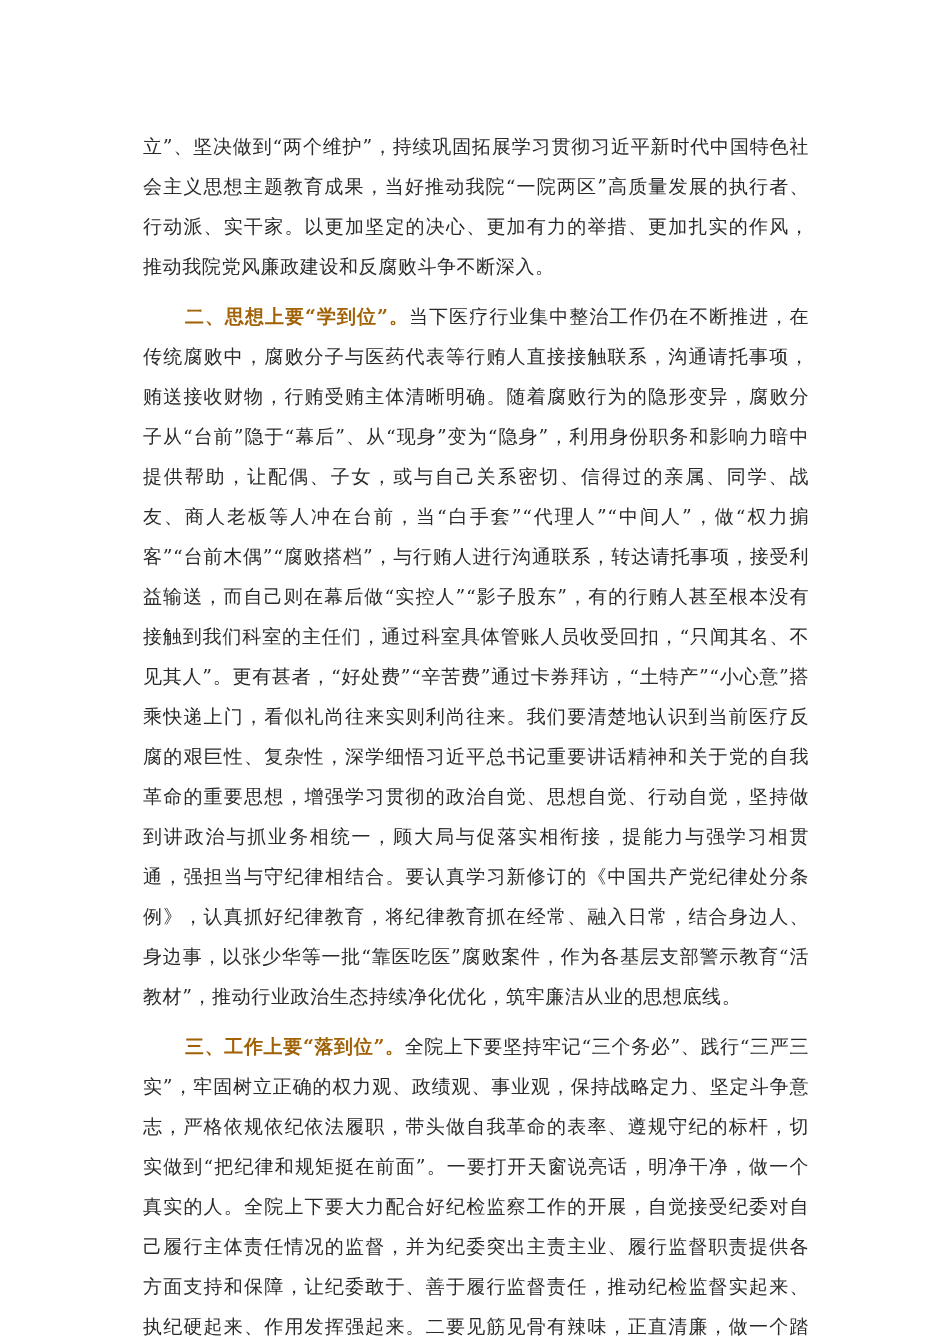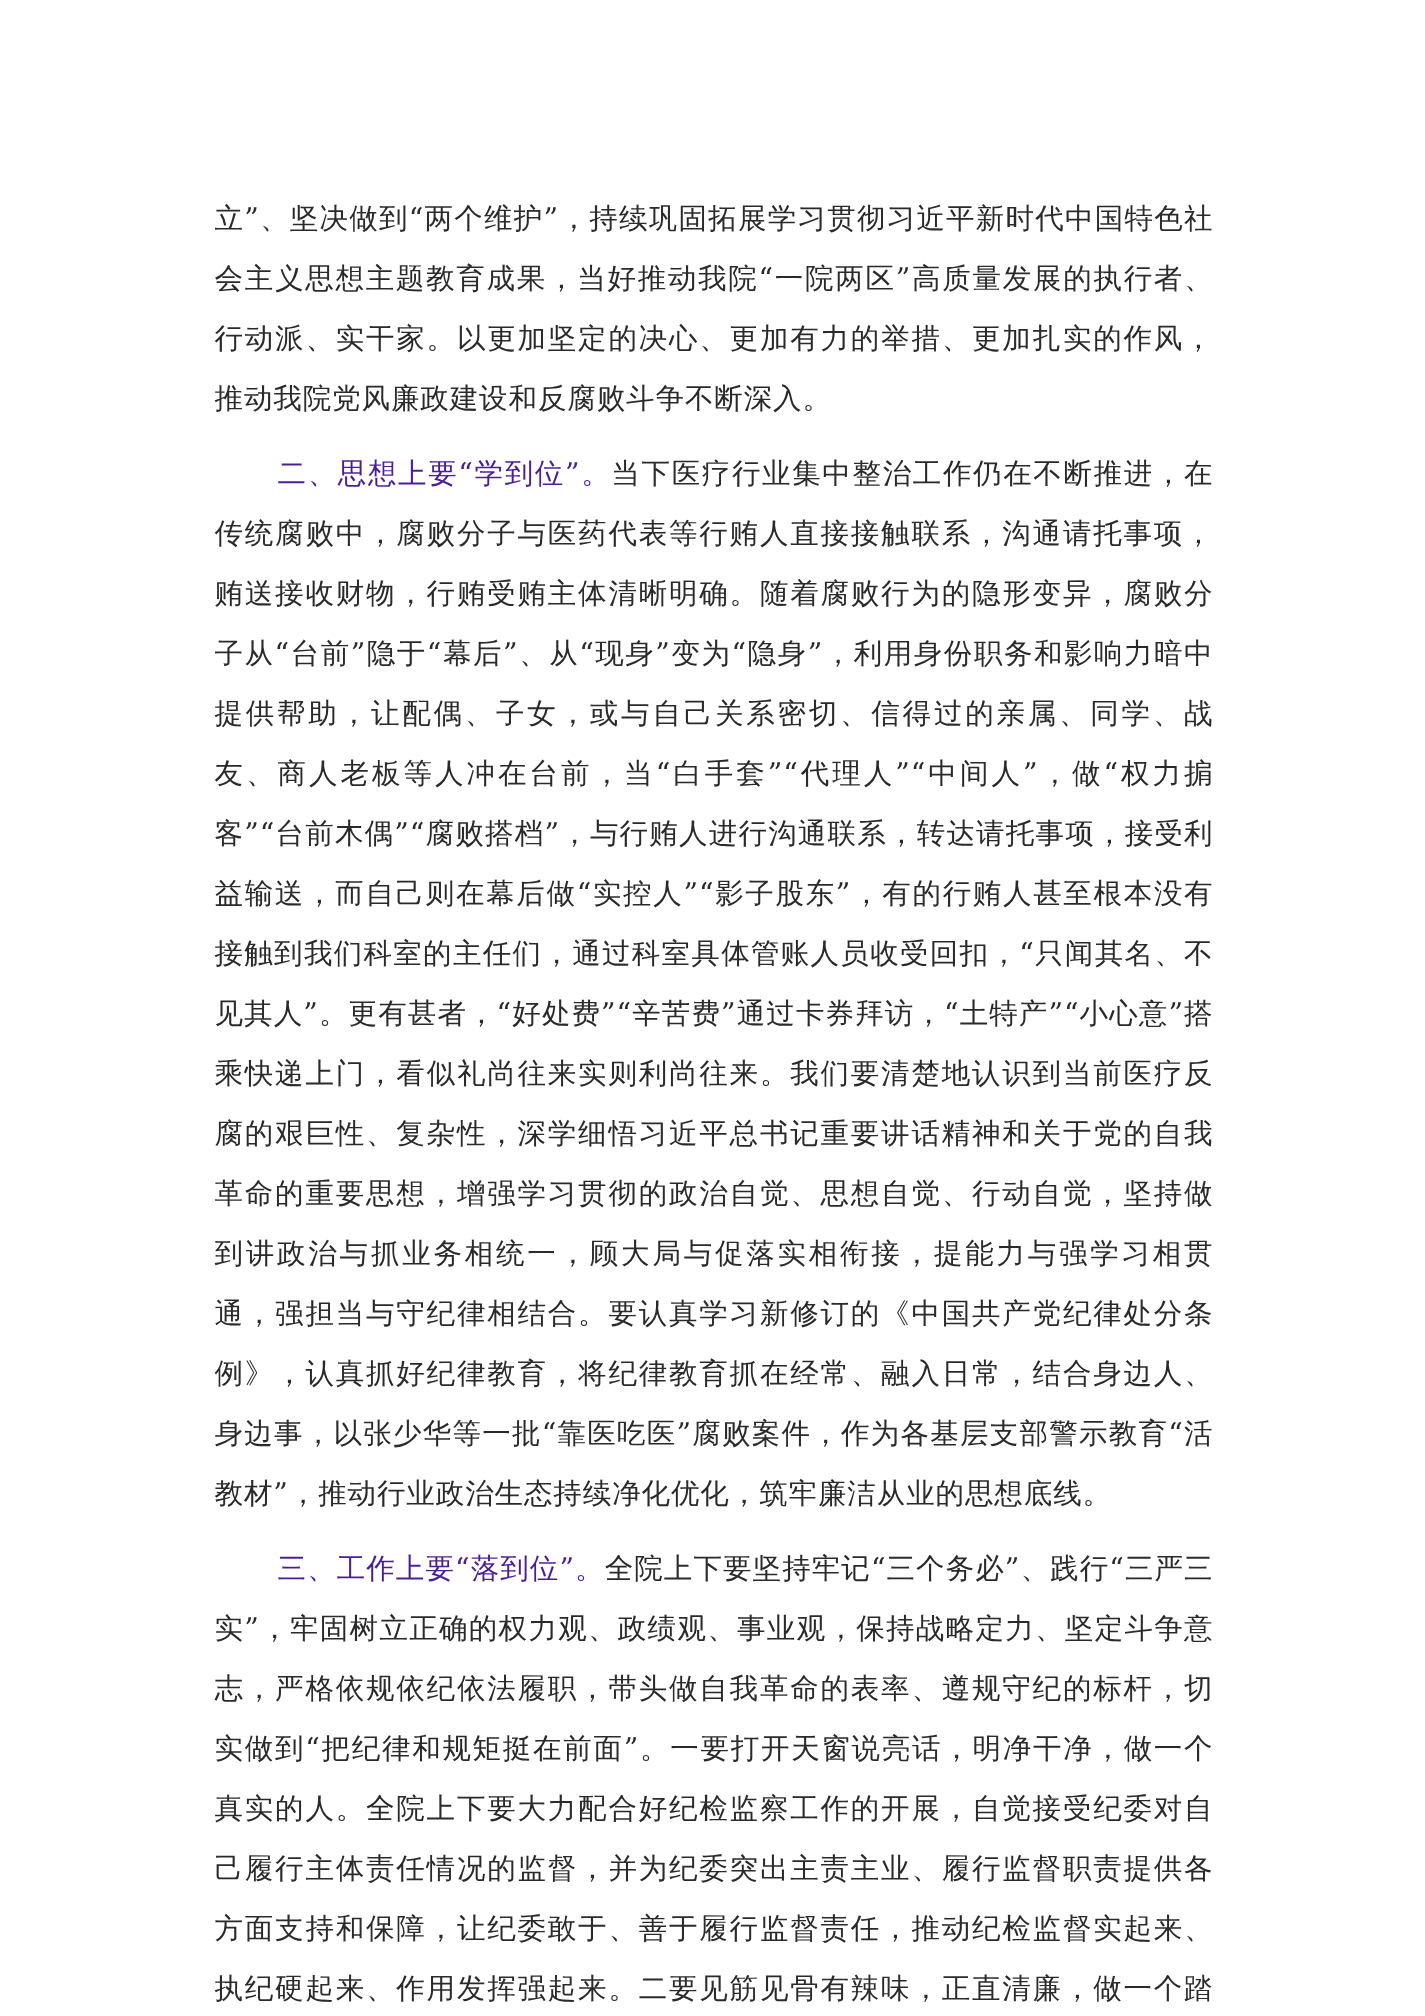--- a/index.html
+++ b/index.html
@@ -29,22 +29,22 @@
       text-align: justify;
       text-justify: inter-character;
     }
     .para.indent {
       text-indent: 42px;
     }
     .para + .para {
       margin-top: 10px;
     }
     .heading {
-      font-weight: normal;
-      color: #4c1d95;
+      font-weight: bold;
+      color: #a16207;
     }
   </style>
 </head>
 <body>
 
 <div class="page">
   <p class="para">
     <span class="heading"></span><span>立”、坚决做到“两个维护”，持续巩固拓展学习贯彻习近平新时代中国特色社会主义思想主题教育成果，当好推动我院“一院两区”高质量发展的执行者、行动派、实干家。以更加坚定的决心、更加有力的举措、更加扎实的作风，推动我院党风廉政建设和反腐败斗争不断深入。</span>
   </p>
   <p class="para indent">

